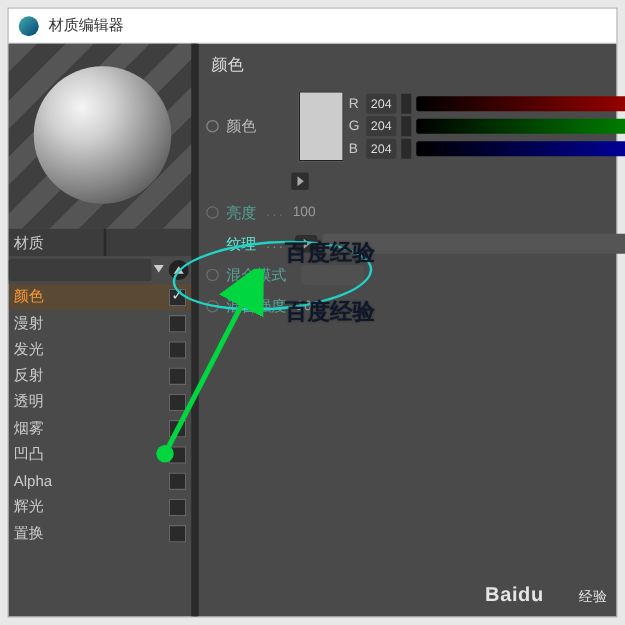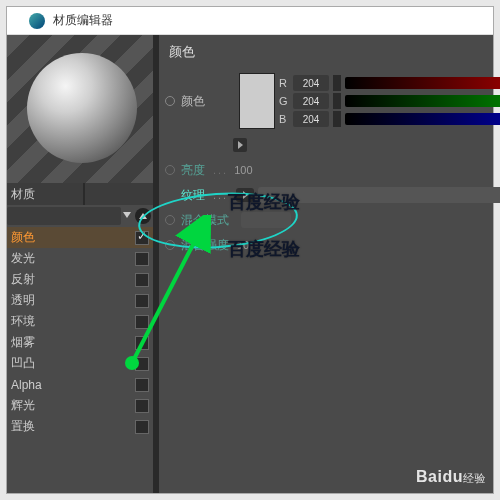--- a/index.html
+++ b/index.html
@@ -1,18 +1,18 @@
 <!DOCTYPE html>
 <html><head>
   <meta charset="utf-8">
   <style>
     * { margin: 0; padding: 0; box-sizing: border-box; font-family: "Microsoft YaHei", sans-serif; }
     body { background: #e8e8e8; width: 500px; height: 500px; position: relative; overflow: hidden; }
     .window { position: absolute; top: 6px; left: 6px; right: 6px; bottom: 6px; background: #fff; border: 1px solid #aaa; }
-    .titlebar { height: 28px; background: #fff; display: flex; align-items: center; padding: 0 22px; border-bottom: 1px solid #ddd; }
+    .titlebar { height: 28px; background: #fff; display: flex; align-items: center; padding: 0 8px; border-bottom: 1px solid #ddd; }
     .titlebar .logo { width: 16px; height: 16px; border-radius: 50%; background: linear-gradient(135deg,#4aa,#047); margin-right: 8px; }
     .titlebar .title { font-size: 12px; color: #333; }
     .app { position: absolute; top: 28px; left: 0; right: 0; bottom: 0; background: #4a4a4a; display: flex; }
     .left-col { width: 148px; display: flex; flex-direction: column; }
     .preview { width: 148px; height: 148px; background: repeating-linear-gradient(135deg,#555 0 16px,#3f3f3f 16px 32px); position: relative; }
     .sphere { position: absolute; top: 18px; left: 20px; width: 110px; height: 110px; border-radius: 50%; background: radial-gradient(circle at 35% 30%, #f5f5f5 0%, #d0d0d0 25%, #888 60%, #333 100%); }
     .name-row { display: flex; align-items: center; background: #3c3c3c; height: 22px; gap: 44px; }
     .name-label { font-size: 12px; color: #ccc; padding: 0 4px; }
     .name-separator { width: 2px; height: 100%; background: #2a2a2a; margin-right: 2px; }
     .name-field { flex: 1; background: #3c3c3c; height: 22px; }
@@ -29,41 +29,41 @@
     .right-col { flex: 1; border-left: 2px solid #2a2a2a; padding: 8px 0 0 8px; position: relative; }
     .divider-bar { position: absolute; top: 0; left: -4px; width: 6px; height: 100%; background: #2a2a2a; }
     .section-title { font-size: 13px; color: #ddd; margin-bottom: 12px; padding-left: 4px; }
     .color-row { display: flex; align-items: center; margin-bottom: 6px; }
     .disc { width: 10px; height: 10px; border-radius: 50%; border: 1px solid #888; margin-right: 6px; } 
     .row-label { font-size: 12px; color: #bbb; min-width: 50px; }
     .swatch { width: 36px; height: 56px; background: #ccc; margin: 0 4px 0 8px; border: 1px solid #222; }
     .rgb-stack { display: flex; flex-direction: column; gap: 2px; }
     .rgb-row { display: flex; align-items: center; }
     .rgb-l { font-size: 11px; color: #ccc; width: 14px; }
-    .num-box { width: 36px; height: 16px; background: #3a3a3a; color: #ddd; font-size: 10px; display: flex; align-items: center; justify-content: center; border-radius: 2px; margin-right: 4px; }
+    .num-box { width: 24px; height: 16px; background: #3a3a3a; color: #ddd; font-size: 10px; display: flex; align-items: center; justify-content: center; border-radius: 2px; margin-right: 4px; }
     .spin { width: 8px; height: 16px; background: #2a2a2a; margin-right: 4px; }
     .slider { height: 12px; width: 230px; border-radius: 2px; position: relative; }
     .slider.r { background: linear-gradient(90deg,#000,#c00); }
     .slider.g { background: linear-gradient(90deg,#000,#0a0); }
     .slider.b { background: linear-gradient(90deg,#000,#00c); }
     .tri-btn { width: 14px; height: 14px; background: #2f2f2f; border-radius: 2px; display: flex; align-items: center; justify-content: center; margin-right: 6px; }
     .tri-right { width: 0; height: 0; border-top: 4px solid transparent; border-bottom: 4px solid transparent; border-left: 5px solid #aaa; }
     .plain-row { display: flex; align-items: center; height: 20px; margin-top: 5px; }
     .plain-row .rl { font-size: 12px; color: #5eead4; margin-right: 8px; }
     .plain-row .dots { color: #888; font-size: 11px; margin-right: 6px; letter-spacing: 2px; }
     .plain-row .val { font-size: 11px; color: #ddd; margin-right: 4px; }
     .tex-btn { width: 18px; height: 14px; border-radius: 3px; background: #2f2f2f; display: flex; align-items: center; justify-content: center; margin-left: 2px; }
     .tex-bar { flex: 1; height: 16px; background: #555; border-radius: 3px; margin-left: 4px; }
     .dim { opacity: .55; }
     .ellipse { position: absolute; border: 2px solid #1fd4c7; border-radius: 50%; width: 160px; height: 55px; left: 138px; top: 193px; transform: rotate(-4deg); pointer-events: none; }
     .annot { position: absolute; color: #0f172a; font-size: 18px; font-weight: bold; pointer-events: none; text-shadow: 0 0 2px rgba(0,0,0,.4); }
     .arrow-svg { position: absolute; pointer-events: none; }
     .watermark { position: absolute; right: 14px; bottom: 14px; color: #fff; opacity: .85; text-align: right; font-size: 11px; pointer-events: none; }
     .watermark .big { font-size: 16px; font-weight: bold; letter-spacing: .5px; }
-    .watermark .big .sub { font-size: 11px; font-weight: normal; }
+    .watermark .big .sub { font-size: 11px; font-weight: normal; padding-left: 28px; }
   </style>
 </head>
 <body>
 
 <div class="window">
   <div class="titlebar">
     <div class="logo"></div>
     <div class="title">材质编辑器</div>
   </div>
   <div class="app">
@@ -82,33 +82,33 @@
         <div class="round-btn">
             <div class="tri"></div>
           </div>
       </div>
       <div class="channels" id="ch-list">
           <div class="ch-row active">
             <span>颜色</span>
             <div class="ch-check checked"></div>
           </div>
           <div class="ch-row">
+            <span>漫射</span>
+            <div class="ch-check"></div>
+          </div>
+          <div class="ch-row">
             <span>发光</span>
             <div class="ch-check"></div>
           </div>
           <div class="ch-row">
             <span>反射</span>
             <div class="ch-check"></div>
           </div>
           <div class="ch-row">
             <span>透明</span>
-            <div class="ch-check"></div>
-          </div>
-          <div class="ch-row">
-            <span>环境</span>
             <div class="ch-check"></div>
           </div>
           <div class="ch-row">
             <span>烟雾</span>
             <div class="ch-check"></div>
           </div>
           <div class="ch-row">
             <span>凹凸</span>
             <div class="ch-check"></div>
           </div>

